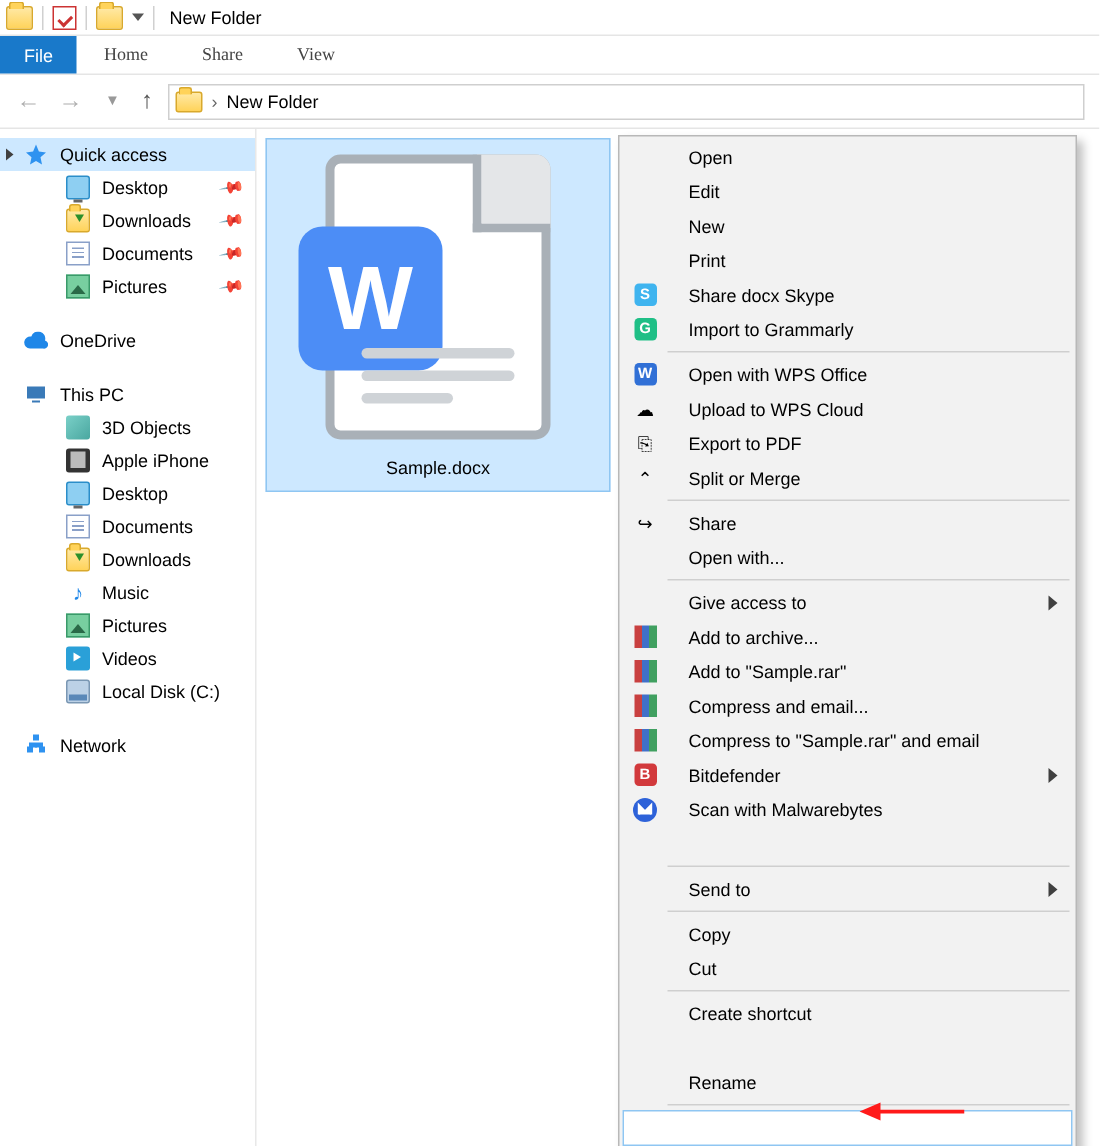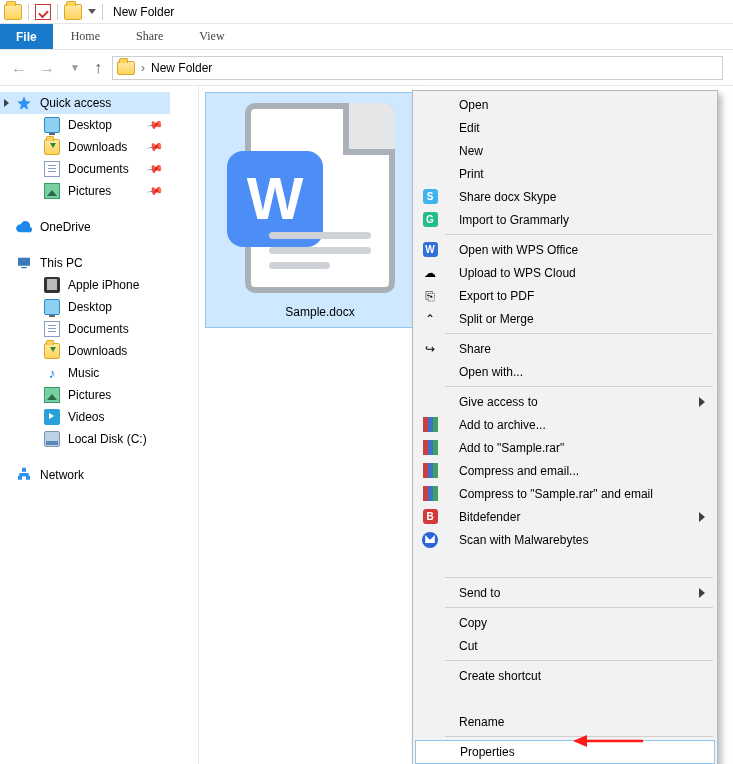--- a/index.html
+++ b/index.html
@@ -57,21 +57,20 @@
     border-bottom:1px solid #e5e5e5;
     display:flex;
     align-items:stretch;
   }
   .ribbon .file-tab {
     background:#1979ca;
     color:#fff;
     padding:0 16px;
     display:flex; align-items:center;
     font-size:12px;
-    font-weight:bold;
   }
   .ribbon .tab {
     padding:0 18px;
     display:flex; align-items:center;
     color:#444;
     font-family:Liberation Serif, serif;
   }
 
   
   .navbar {
@@ -99,21 +98,20 @@
   .addr .mini-folder::before{
     content:"";position:absolute;top:-4px;left:1px;width:7px;height:4px;
     background:#ffd35a;border:1px solid #d9a92c;border-bottom:none;border-radius:2px 2px 0 0;
   }
   .addr .crumb-sep { color:#666; }
 
   
   .main {
     display:flex;
     height: calc(100% - 24px - 26px - 36px);
-    gap: 28px;
   }
   .sidebar {
     width: 170px;
     padding:6px 0 0 0;
     background:#fff;
   }
   .side-group { margin-bottom:14px; }
   .side-item {
     display:flex; align-items:center;
     padding:3px 8px 3px 16px;
@@ -310,20 +308,24 @@
     <div class="side-group">
       <div class="side-item">
         <span class="ico pc">
           <svg width="16" height="16" viewBox="0 0 24 24">
               <path d="M3 4h18v12H3zM8 20h8v-2H8z"></path>
             </svg>
         </span>
         <span>This PC</span>
       </div>
       <div class="side-item indent">
+        <span class="ico cube"></span>
+        <span>3D Objects</span>
+      </div>
+      <div class="side-item indent">
         <span class="ico phone"></span>
         <span>Apple iPhone</span>
       </div>
       <div class="side-item indent">
         <span class="ico monitor"></span>
         <span>Desktop</span>
       </div>
       <div class="side-item indent">
         <span class="ico doc"></span>
         <span>Documents</span>
@@ -508,20 +510,19 @@
   <div class="ctx-item">
       <span class="ctx-icon"></span>
     </div>
   <div class="ctx-item">
       <span class="ctx-icon"></span>
       <span class="ctx-text">Rename</span>
     </div>
   <div class="ctx-sep"></div>
   <div class="ctx-item highlight">
       <span class="ctx-icon"></span>
-      <span class="ctx-text">Properties</span>
     </div>
 </div>
 
 <svg class="arrow-ann" viewBox="0 0 70 14">
   <line x1="70" y1="7" x2="12" y2="7" stroke="#ff1a1a" stroke-width="2.5"></line>
   <polygon points="0,7 14,1 14,13" fill="#ff1a1a"></polygon>
 </svg>
 
 </body></html>

